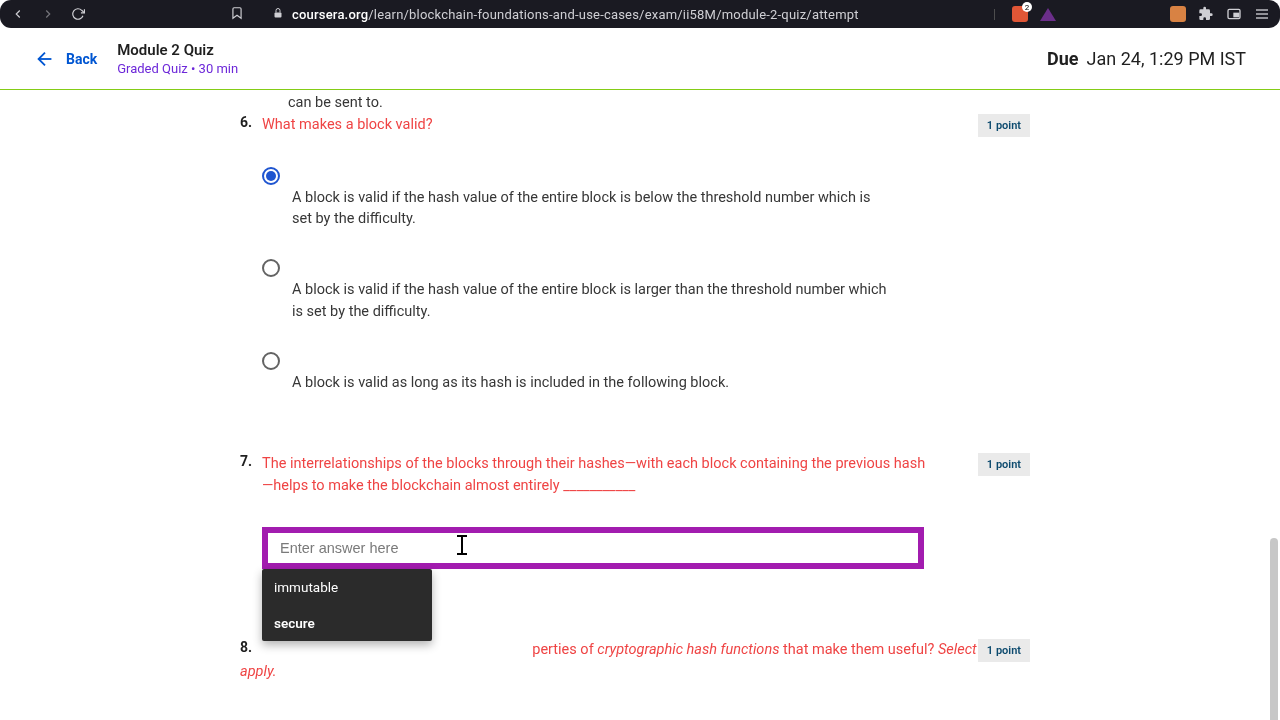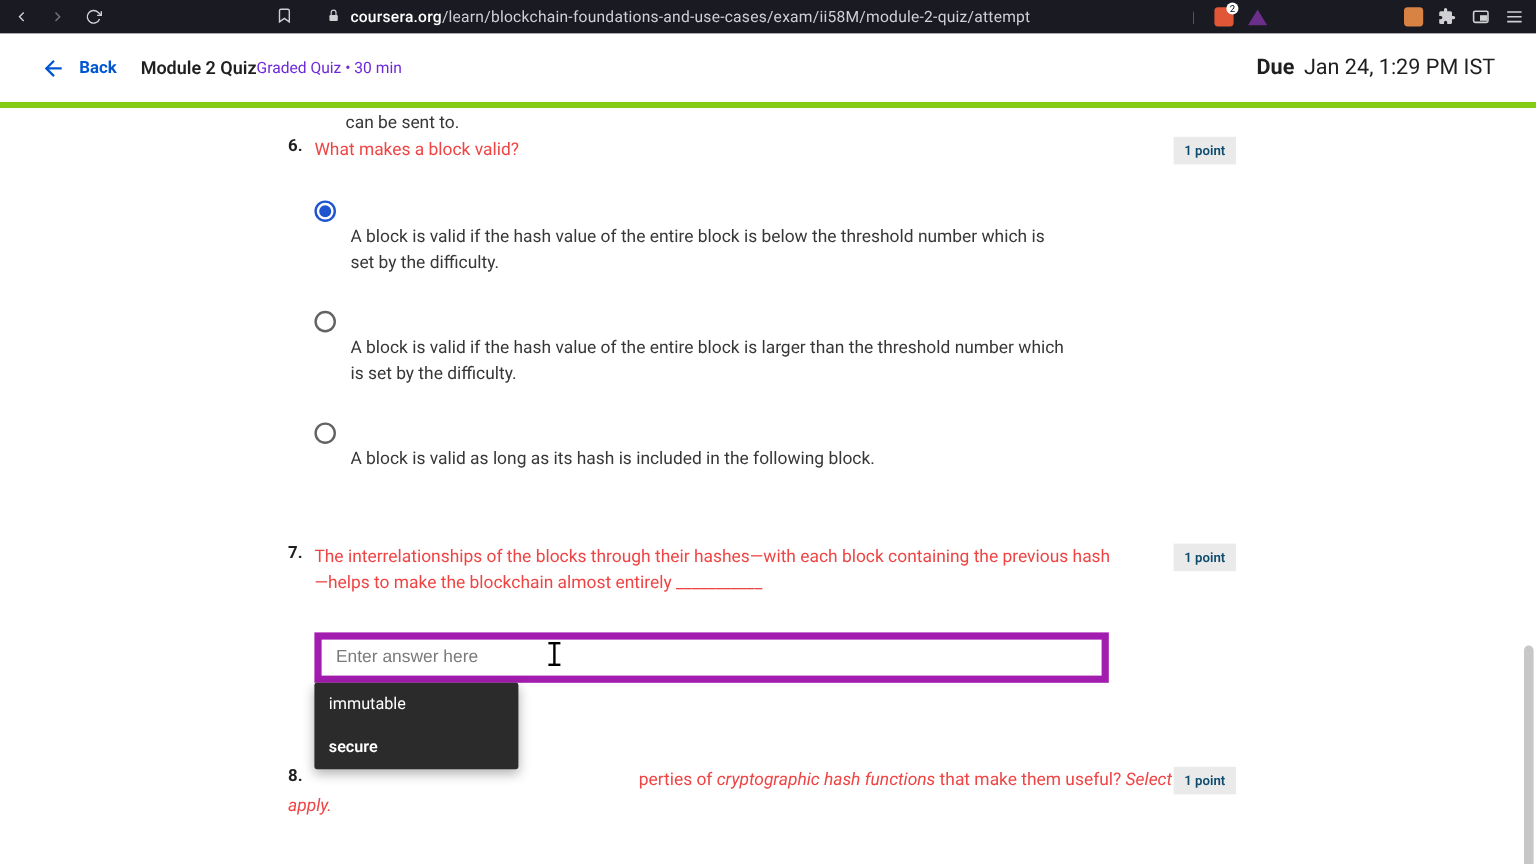--- a/index.html
+++ b/index.html
@@ -15,47 +15,48 @@
   
   .browser-bar {
     height: 28px;
     background: #1a1a22;
     display: flex;
     align-items: center;
     padding: 0 10px;
     gap: 14px;
     color: #cfcfd4;
     font-size: 12px;
+    border-radius: 11px;
   }
   .nav-icons { display: flex; gap: 14px; align-items: center; }
   .nav-icons .ic { width: 16px; height: 16px; display:flex; align-items:center; justify-content:center; }
   .nav-icons svg { stroke: #cfcfd4; }
   .url-bar { display: flex; align-items: center; gap: 8px; flex: 1; margin-left: 30px; }
   .url-text { color: #cfcfd4; font-size: 13px; letter-spacing: 0.2px; }
   .url-text .domain { color: #fff; font-weight: 500; }
   .right-icons { display: flex; align-items: center; gap: 12px; margin-left: auto; }
   .right-icons .badge { width: 16px; height: 16px; background:#e05636; border-radius:3px; position:relative; }
   .right-icons .badge::after { content:"2"; position:absolute; top:-4px; right:-4px; background:#fff; color:#000; font-size:8px; border-radius:50%; width:10px; height:10px; display:flex; align-items:center; justify-content:center; }
   .right-icons .tri { width:0; height:0; border-left:8px solid transparent; border-right:8px solid transparent; border-bottom:13px solid #6b2e8a; }
   .right-icons .sq { width:16px; height:16px; background:#d88243; border-radius:3px; }
   .right-icons .puzzle, .right-icons .tab, .right-icons .menu { width:16px; height:16px; display:flex; align-items:center; justify-content:center; }
   .sep { color:#555; margin:0 4px; }
 
   
   .page-header {
     height: 62px;
-    border-bottom: 5px solid #84cc16;
+    border-bottom: 1px solid #84cc16;
     display: flex;
     align-items: center;
     padding: 0 34px;
     background: #fff;
   }
   .back-group { display:flex; align-items:center; gap: 10px; color:#0056d2; font-weight:700; font-size:14px; cursor:pointer; }
   .back-group svg { stroke:#0056d2; }
-  .title-group { margin-left: 20px; display:flex; flex-direction:row; }
+  .title-group { margin-left: 20px; display:flex; flex-direction:column; }
   .title-group .t1 { font-size:15px; font-weight:600; color:#1f1f1f; }
   .title-group .t2 { font-size:13px; color:#6d28d9; margin-top:2px;text-align:center; }
   .due-group { margin-left:auto; font-size:18px; color:#1f1f1f; }
   .due-group .lbl { font-weight:700; margin-right:8px; }
 
   
   .content {
     position:absolute;
     top:90px; left:0; right:0; bottom:0;
     overflow:hidden;

